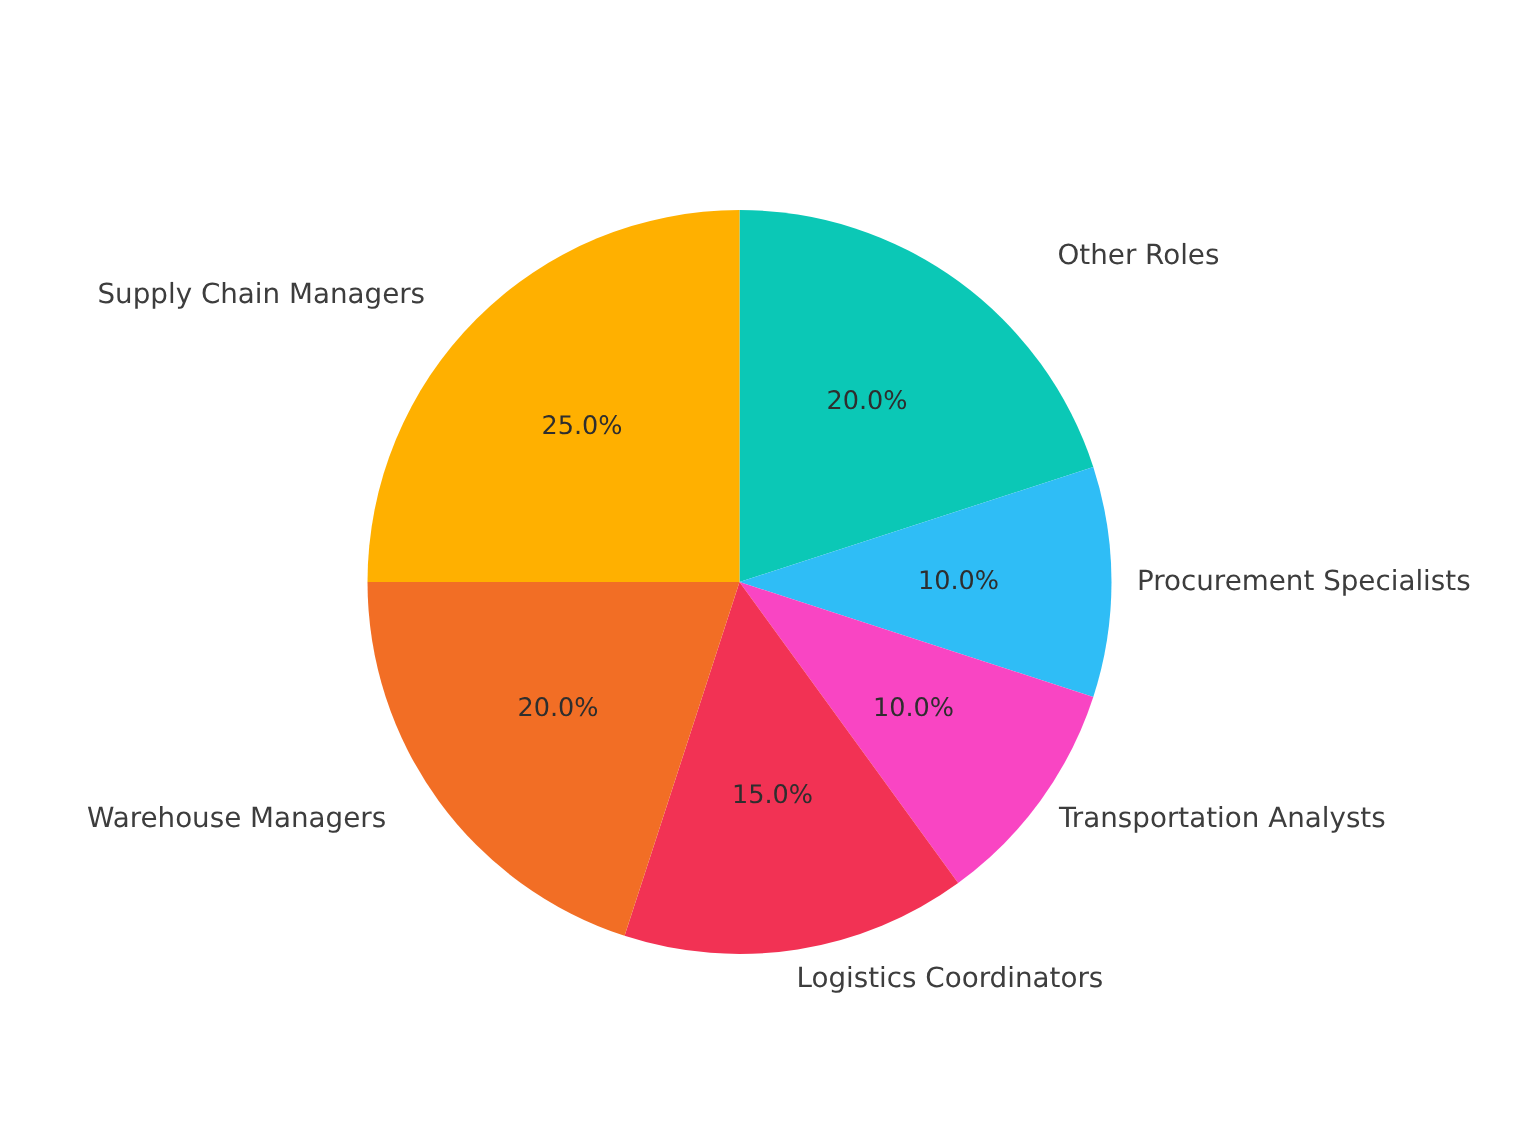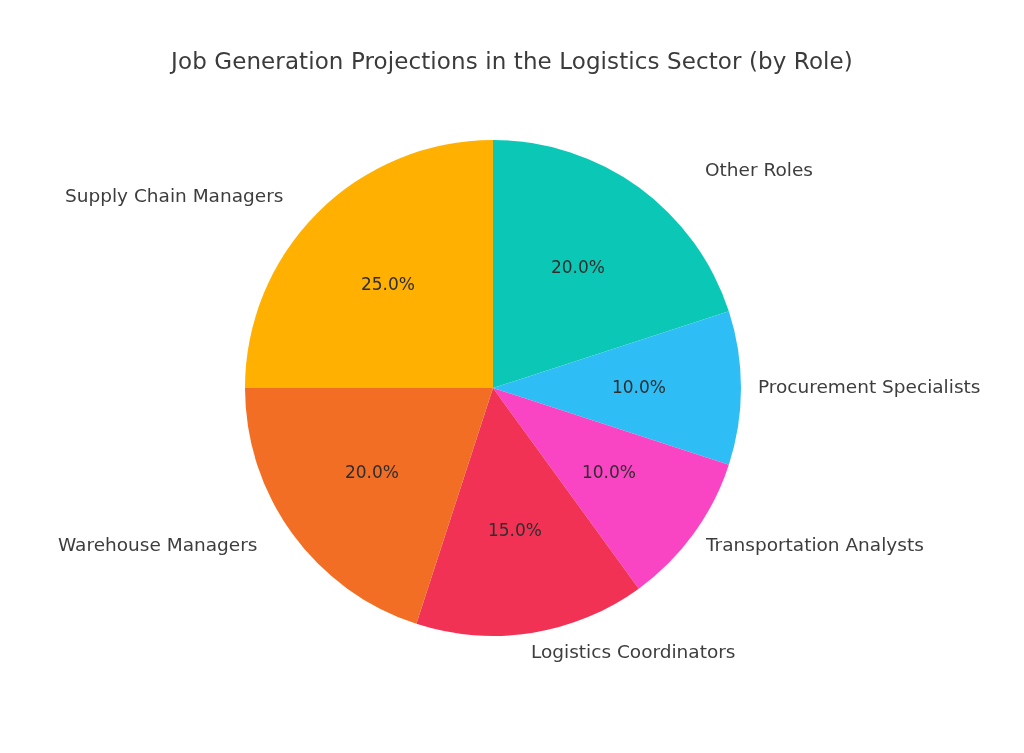--- a/index.html
+++ b/index.html
@@ -54,21 +54,20 @@
     font-family: "DejaVu Sans", "Liberation Sans", sans-serif;
     font-size: 18.5px;
     fill: #3d3d3d;
     dominant-baseline: middle;
   }
 </style>
 </head>
 <body style="background: rgb(255, 255, 255);">
 
 <div id="chart-root">
-  <div class="chart-title">Job Generation Projections in the Logistics Sector (by Role)</div>
 
   <svg class="pie-svg" viewBox="0 0 1024 753">
     <g id="slices-group">
         <path d="M 493 388 L 493.00 140.00 A 248 248 0 0 1 728.86 311.36 Z" fill="#0bc8b6" class="slice-path"></path>
         <path d="M 493 388 L 728.86 311.36 A 248 248 0 0 1 728.86 464.64 Z" fill="#2fbdf6" class="slice-path"></path>
         <path d="M 493 388 L 728.86 464.64 A 248 248 0 0 1 638.77 588.64 Z" fill="#f945c3" class="slice-path"></path>
         <path d="M 493 388 L 638.77 588.64 A 248 248 0 0 1 416.36 623.86 Z" fill="#f23254" class="slice-path"></path>
         <path d="M 493 388 L 416.36 623.86 A 248 248 0 0 1 245.00 388.00 Z" fill="#f26e25" class="slice-path"></path>
         <path d="M 493 388 L 245.00 388.00 A 248 248 0 0 1 493.00 140.00 Z" fill="#ffb000" class="slice-path"></path>
       </g>

